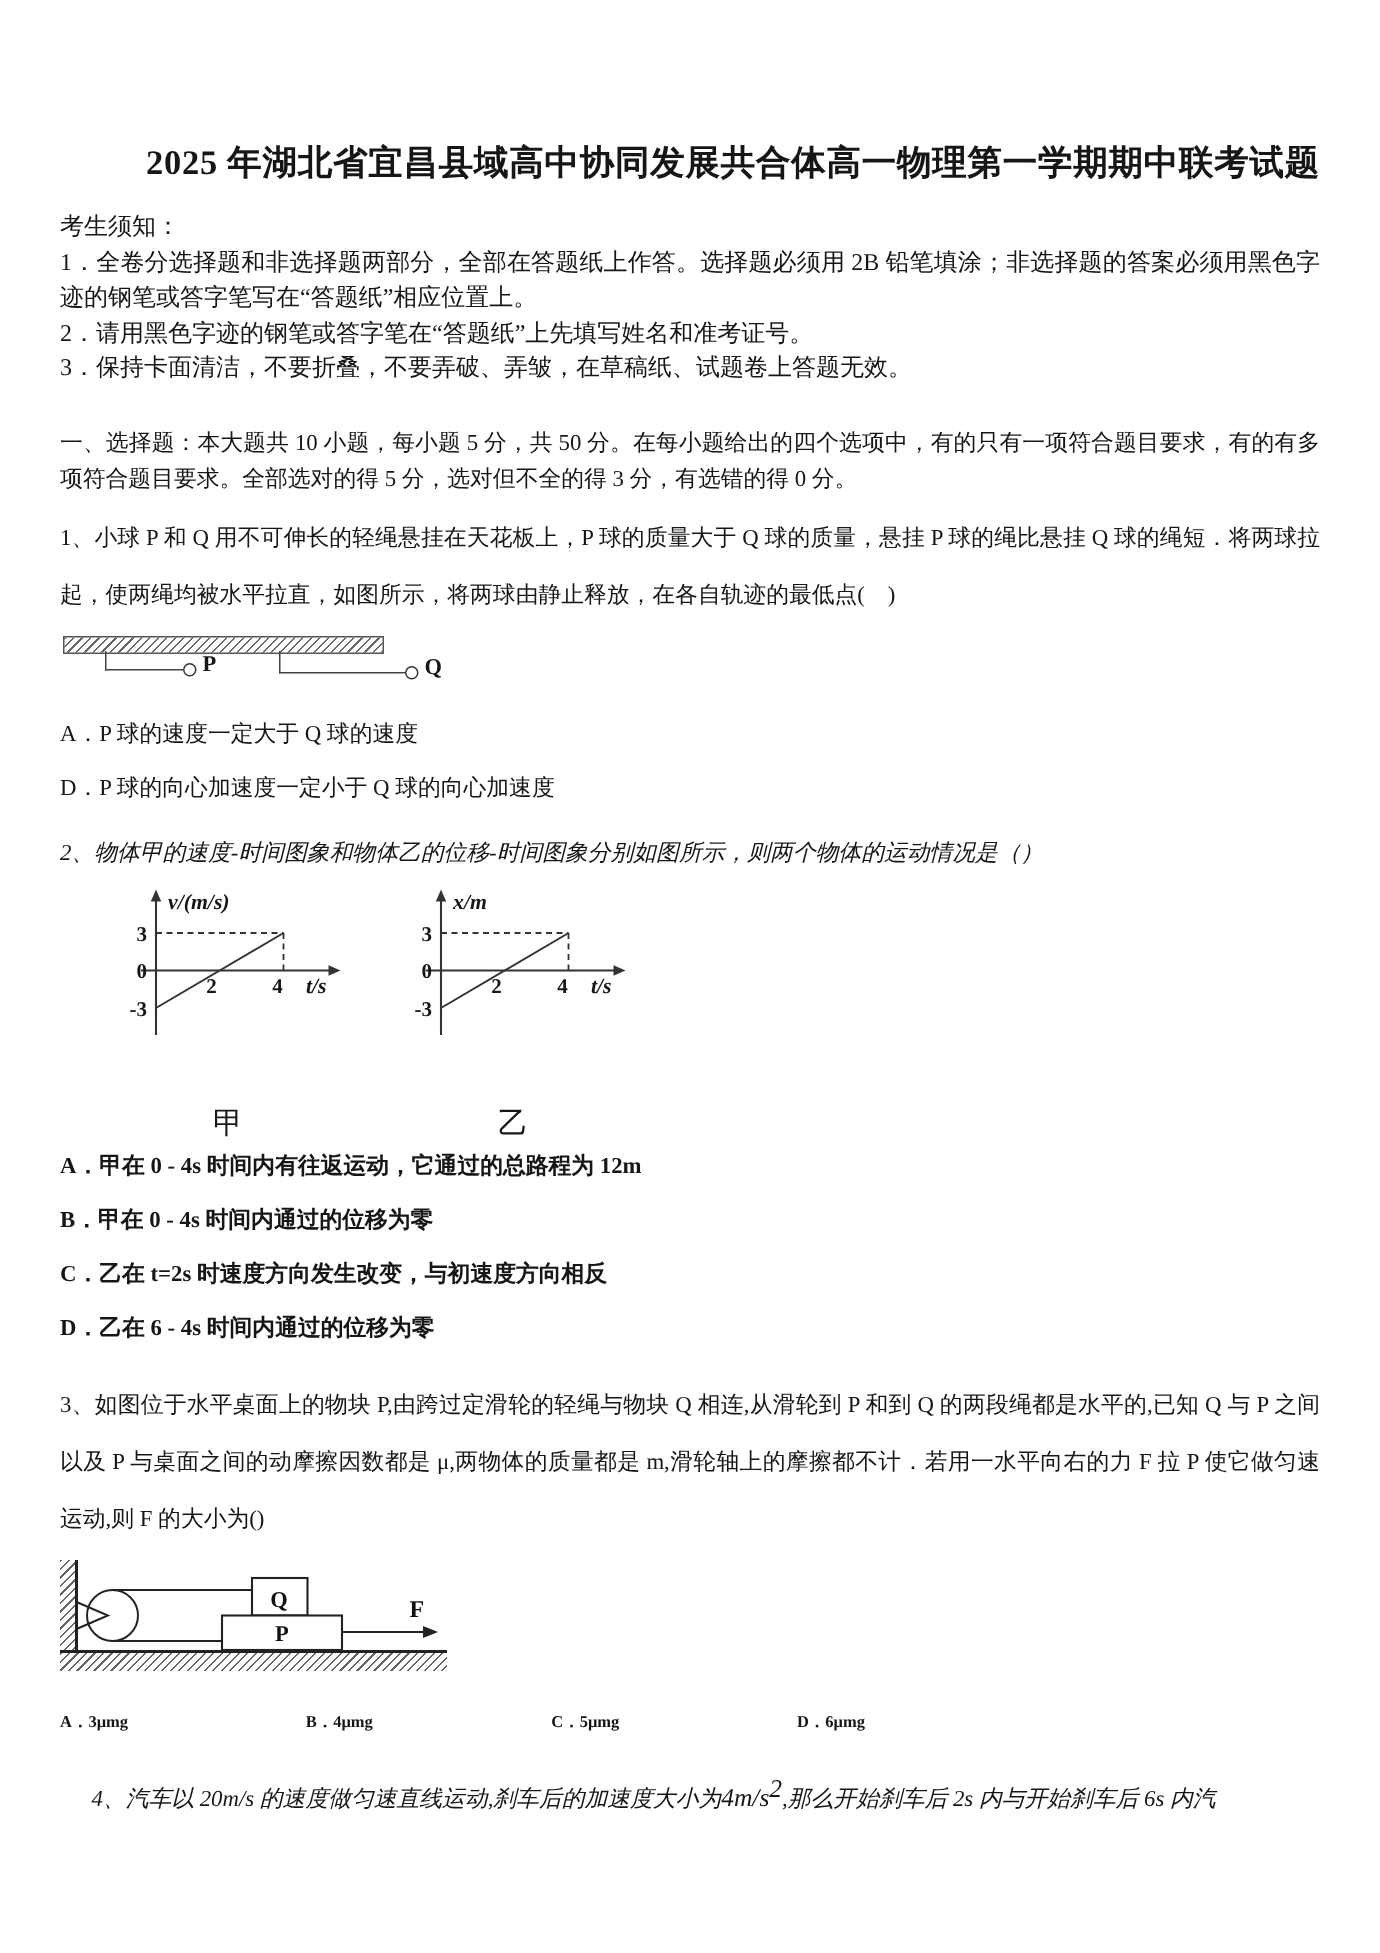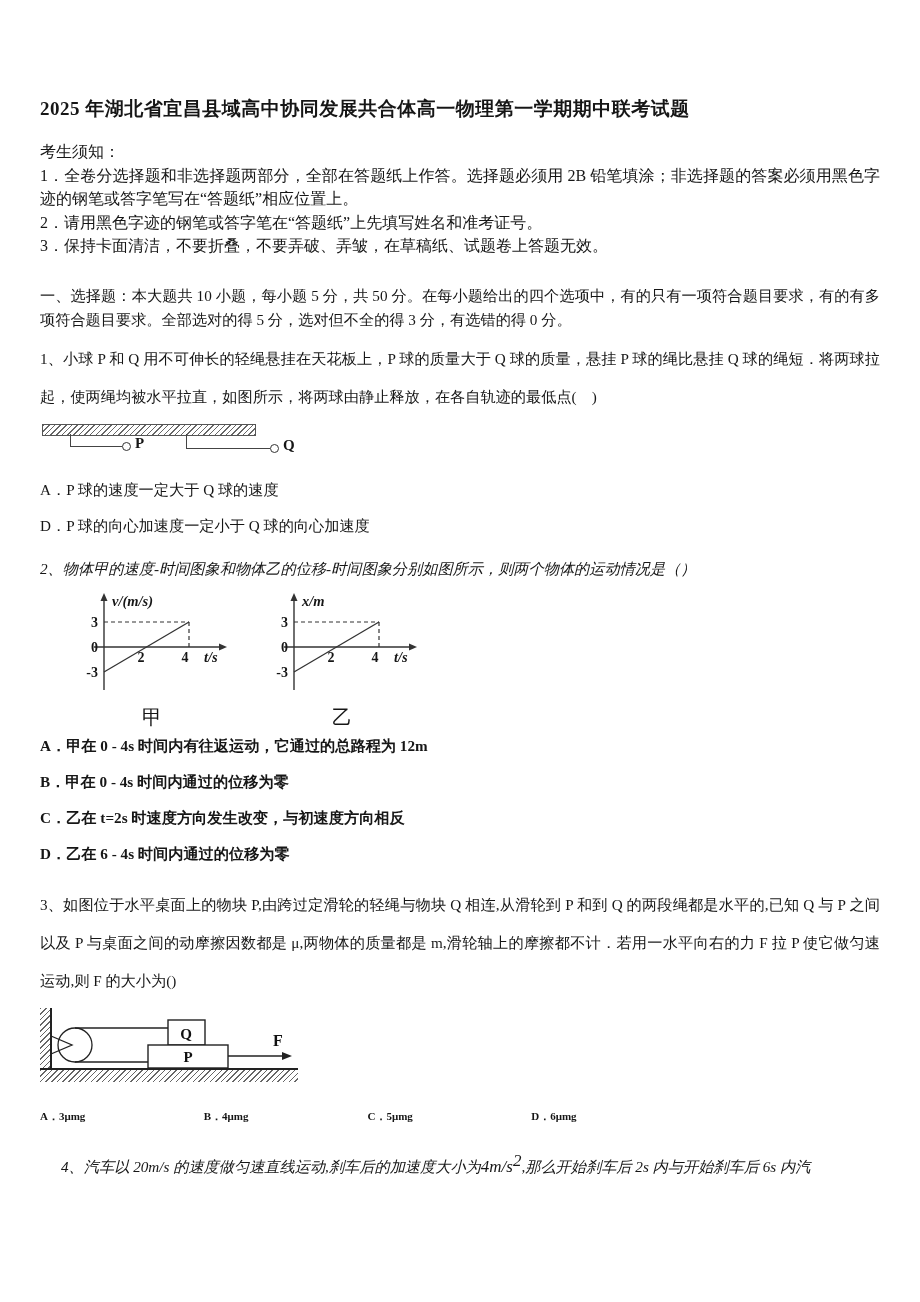--- a/index.html
+++ b/index.html
@@ -3,21 +3,21 @@
 <meta charset="utf-8">
 <style>
   html,body{margin:0;padding:0;}
   body{
     width:920px;height:1302px;background:#ffffff;color:#161616;
     font-family:"Liberation Serif","DejaVu Serif",serif;
     overflow:hidden;
   }
   .page{padding:96px 40px 0 40px;box-sizing:border-box;}
   h1.title{
-    font-size:19px;font-weight:700;text-align:left;
+    font-size:23px;font-weight:700;text-align:right;
     margin:0 0 18px 0;line-height:26px;letter-spacing:.5px;
   }
   .notice p{margin:0;font-size:16px;line-height:23.6px;font-weight:500;text-align:justify;}
   .section-head{margin:26px 0 0 0;font-size:15.2px;line-height:24px;font-weight:500;text-align:justify;}
   .stem{margin:0;font-size:15.2px;text-align:justify;}
   .stem.airy{line-height:38px;}
   .stem.single{line-height:26px;font-style:italic;}
   .option{margin:0;font-size:15.2px;line-height:36px;}
   .bold-opt{font-weight:700;}
   .q1{margin-top:8px;}
@@ -35,21 +35,21 @@
   .hline{position:absolute;height:1px;background:#444;}
   .ball{position:absolute;width:7px;height:7px;border:1px solid #333;border-radius:50%;background:#fff;}
   .figlabel{position:absolute;font-size:15px;font-weight:600;}
 
   
   .fig1{position:relative;width:330px;height:52px;margin:4px 0 0 0;}
   .fig1 .ceiling{position:absolute;left:2px;top:4px;width:212px;height:10px;border:1px solid #555;}
 
   
   .graphs{display:flex;gap:18px;margin:8px 0 0 26px;}
-  .graph-block{display:flex;flex-direction:column;align-items:center;width:172px;}
+  .graph-block{display:flex;flex-direction:column;align-items:center;width:172px;gap:32px;}
   .graph-caption{font-size:20px;line-height:22px;margin-top:0;}
   svg text.tick{font:600 14px "Liberation Serif",serif;fill:#161616;}
   svg text.axlabel{font:italic 600 14.5px "Liberation Serif",serif;fill:#161616;}
   svg .axis{stroke:#333;stroke-width:1.4;}
   svg .axisfill{fill:#333;}
   svg .dataline{stroke:#333;stroke-width:1.3;fill:none;}
   svg .dash{stroke:#333;stroke-width:1.2;stroke-dasharray:4 3;}
 
   
   .fig3{position:relative;width:270px;height:82px;margin:8px 0 0 0;}

